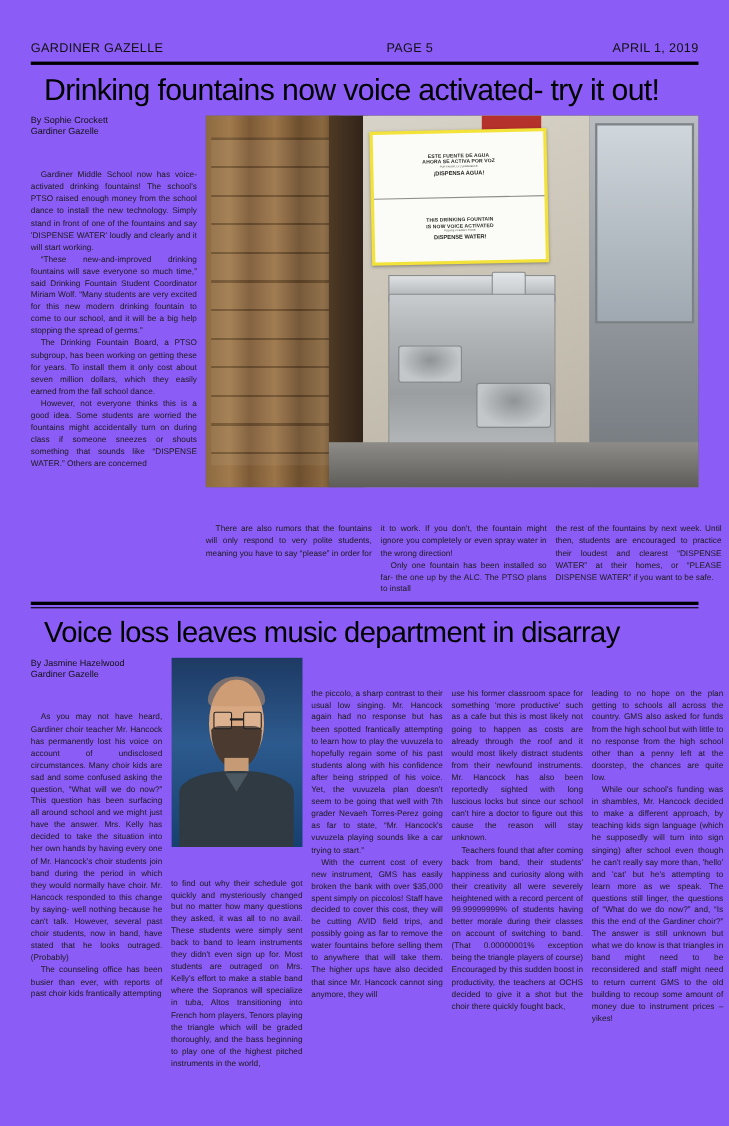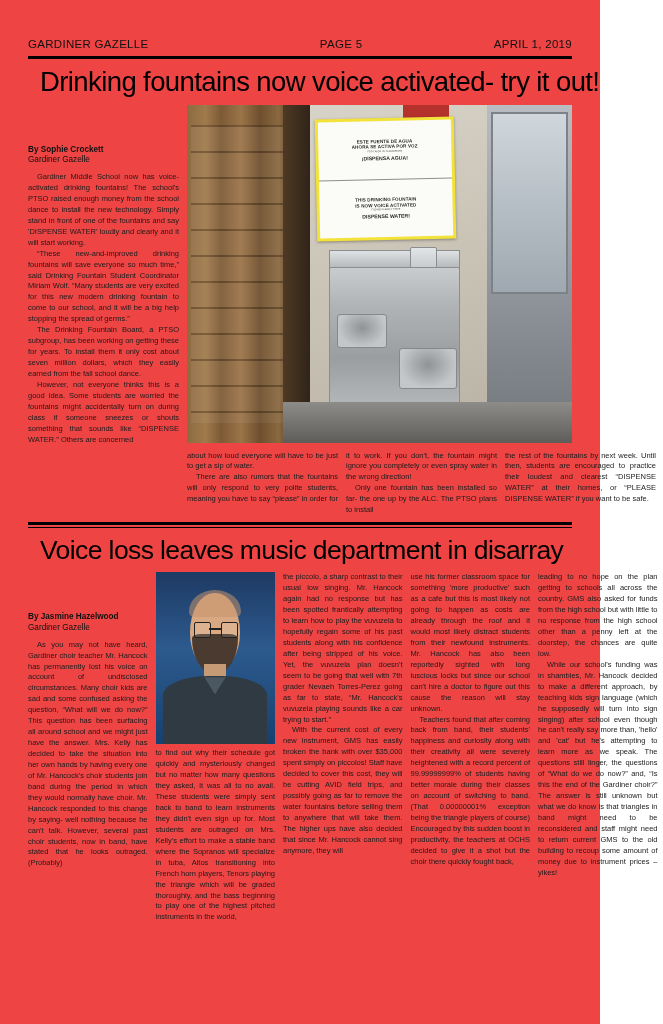--- a/index.html
+++ b/index.html
@@ -8,26 +8,26 @@
     background: #ffffff;
   }
   body {
     width: 663px;
     height: 1024px;
     font-family: "Liberation Sans", sans-serif;
     color: #1a1a1a;
     overflow: hidden;
   }
   .page {
-    width: 600px;
+    width: 663px;
     height: 1024px;
     position: relative;
     box-sizing: border-box;
     padding: 0 28px;
-    background: #ef4444;
+    background: #8b5cf6;
   }
 
   
   .masthead {
     display: flex;
     align-items: baseline;
     justify-content: space-between;
     padding-top: 38px;
     font-size: 11.5px;
     letter-spacing: 0.3px;
@@ -55,40 +55,40 @@
     margin: 8px 0 7px 12px;
     color: #000;
     white-space: nowrap;
   }
   .headline.h2 {
     font-size: 26.5px;
   }
 
   .byline {
     font-size: 8.2px;
-    font-weight: bold;
+    font-weight: normal;
     line-height: 1.3;
     color: #111;
-    margin-top: 40px;
   }
   .byline-sub {
     font-size: 8.2px;
     font-weight: normal;
     line-height: 1.3;
     color: #111;
     margin-bottom: 6px;
   }
 
   
   .body-text {
     font-size: 7.5px;
     line-height: 1.46;
     text-align: justify;
     color: #1c1c1c;
     hyphens: none;
+    margin-top: 28px;
   }
   .body-text p {
     margin: 0;
     text-indent: 9px;
   }
   .body-text p.noindent { text-indent: 0; }
 
   
   .art1 {
     position: relative;
@@ -344,21 +344,20 @@
         <div class="ph ph-fountain-body"></div>
         <div class="ph ph-basin1"></div>
         <div class="ph ph-basin2"></div>
         <div class="ph ph-floor"></div>
       </div>
     </div>
 
     <div class="art1-bottom">
       <div class="col"></div>
       <div class="col body-text">
-        <p class="noindent">about how loud everyone will have to be just to get a sip of water.</p>
         <p>There are also rumors that the fountains will only respond to very polite students, meaning you have to say “please” in order for</p>
       </div>
       <div class="col body-text">
         <p class="noindent">it to work. If you don't, the fountain might ignore you completely or even spray water in the wrong direction!</p>
         <p>Only one fountain has been installed so far- the one up by the ALC. The PTSO plans to install</p>
       </div>
       <div class="col body-text">
         <p class="noindent">the rest of the fountains by next week. Until then, students are encouraged to practice their loudest and clearest “DISPENSE WATER” at their homes, or “PLEASE DISPENSE WATER” if you want to be safe.</p>
       </div>
     </div>
@@ -369,20 +368,21 @@
 
   <div class="art2">
     <h1 class="headline h2">Voice loss leaves music department in disarray</h1>
 
     <div class="art2-grid">
       <div class="art2-col">
         <div class="byline">By Jasmine Hazelwood</div>
         <div class="byline-sub">Gardiner Gazelle</div>
         <div class="body-text">
           <p>As you may not have heard, Gardiner choir teacher Mr. Hancock has permanently lost his voice on account of undisclosed circumstances. Many choir kids are sad and some confused asking the question, “What will we do now?” This question has been surfacing all around school and we might just have the answer. Mrs. Kelly has decided to take the situation into her own hands by having every one of Mr. Hancock's choir students join band during the period in which they would normally have choir. Mr. Hancock responded to this change by saying- well nothing because he can't talk. However, several past choir students, now in band, have stated that he looks outraged. (Probably)</p>
+          <p>The counseling office has been busier than ever, with reports of past choir kids frantically attempting</p>
         </div>
       </div>
 
       <div class="art2-col">
         <div class="portrait">
           <div class="pt-head"></div>
           <div class="pt-hair"></div>
           <div class="pt-beard"></div>
           <div class="pt-glass-l"></div>
           <div class="pt-glass-r"></div>

